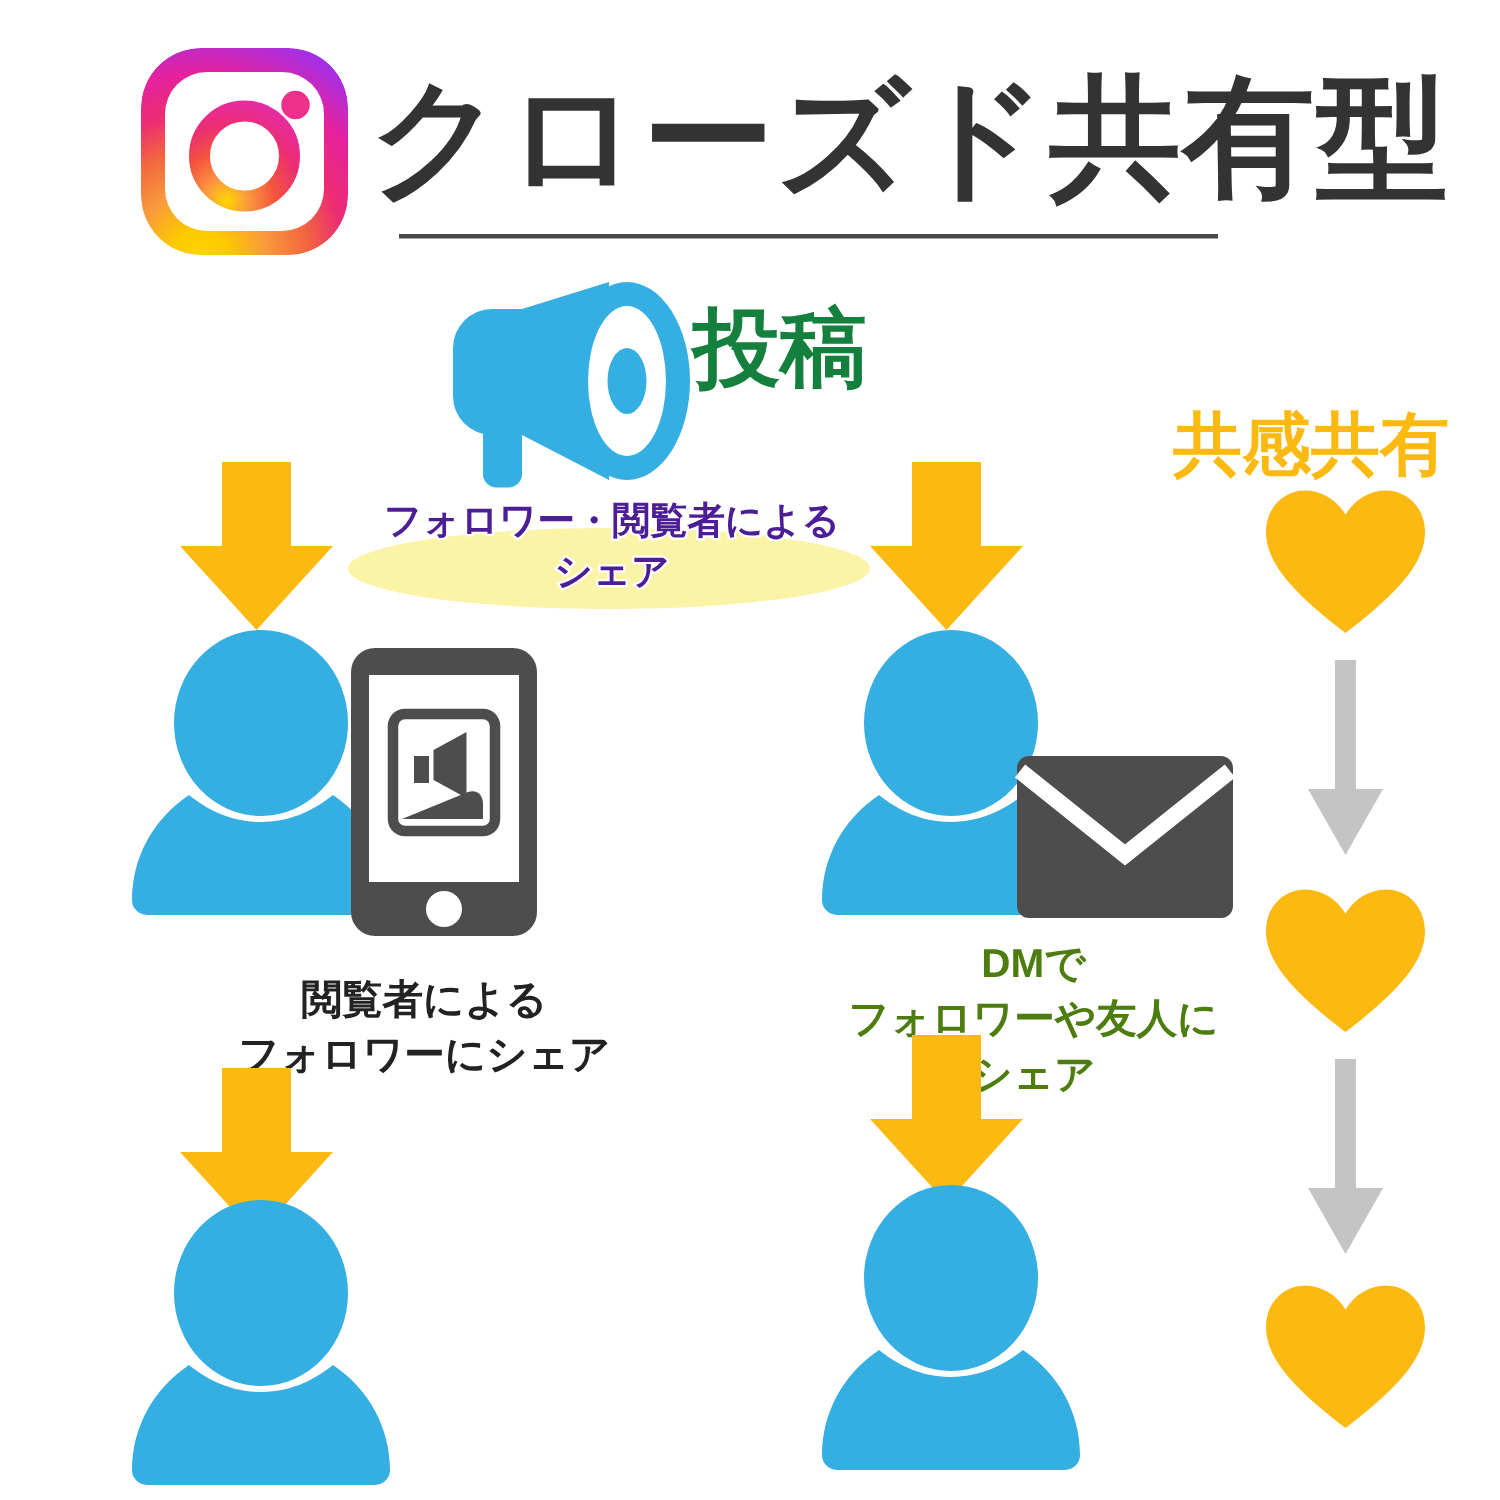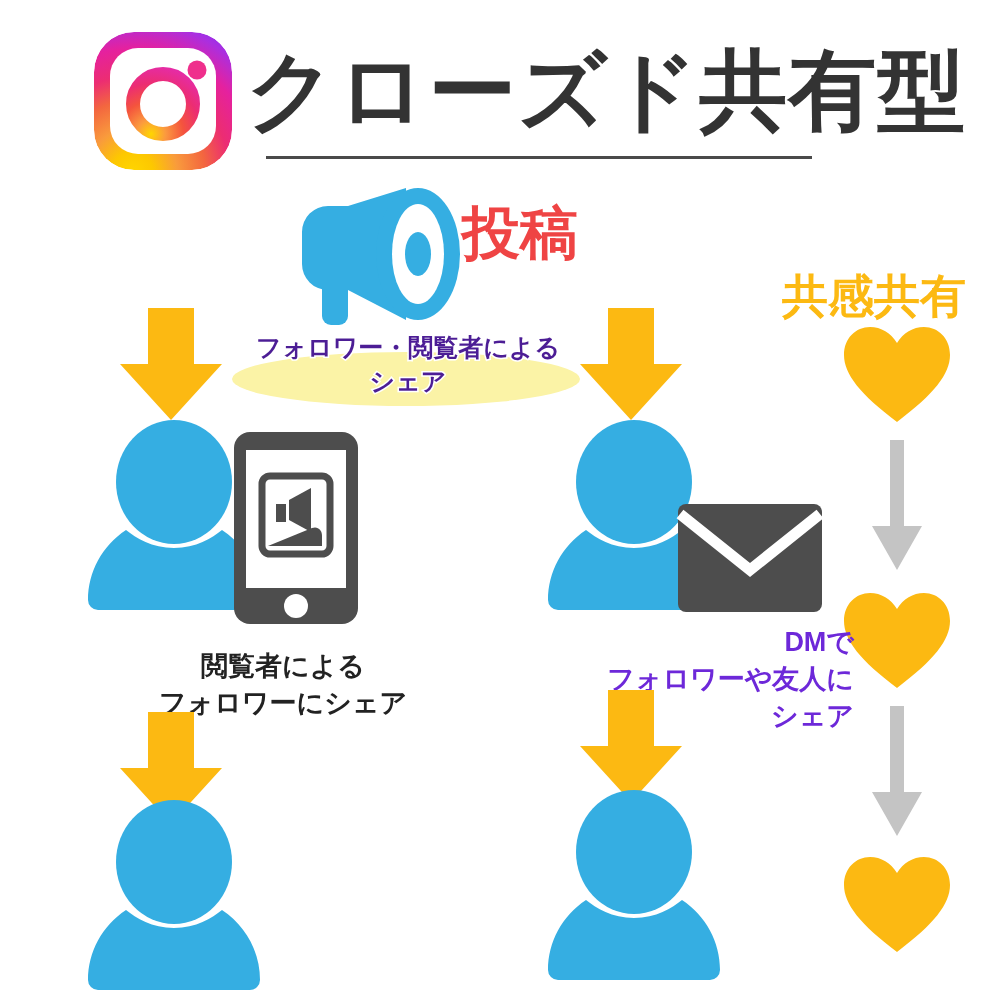--- a/index.html
+++ b/index.html
@@ -16,21 +16,21 @@
   }
   .stage {
     position: absolute;
     left: 0; top: 0;
     width: 1000px; height: 1000px;
   }
   .abs { position: absolute; }
 
   
   #header-row {
-    left: 0; top: 0; width: 1000px; height: 180px; font-family: Liberation Serif, serif;
+    left: 0; top: 0; width: 1000px; height: 180px;
   }
   #instagram-logo {
     left: 92px; top: 30px; width: 142px; height: 142px;
   }
   #page-title {
     left: 246px; top: 36px;
     width: 620px;
     font-size: 88px;
     font-weight: bold;
     color: #333333;
@@ -43,21 +43,21 @@
     width: 546px; height: 3px;
     background: #4a4a4a;
   }
 
   
   #megaphone-icon { left: 296px; top: 186px; width: 170px; height: 136px; }
   #post-label {
     left: 462px; top: 198px;
     font-size: 58px;
     font-weight: bold;
-    color: #ef4444;
+    color: #15803d;
     white-space: nowrap;
     line-height: 70px;
   }
 
   
   #share-highlight-ellipse {
     left: 232px; top: 352px;
     width: 348px; height: 54px;
     background: #fbf3a6;
     border-radius: 50%;
@@ -107,24 +107,24 @@
     text-align: center;
     font-size: 27px;
     font-weight: bold;
     color: #222222;
     line-height: 37px;
     white-space: pre-line;
   }
   #dm-caption {
     left: 524px; top: 624px;
     width: 330px;
-    text-align: right;
+    text-align: center;
     font-size: 27px;
     font-weight: bold;
-    color: #6d28d9;
+    color: #4d7c0f;
     line-height: 37px;
     white-space: pre-line;
   }
 
   
   #heart-1 { left: 842px; top: 326px; width: 110px; height: 98px; }
   #heart-2 { left: 842px; top: 592px; width: 110px; height: 98px; }
   #heart-3 { left: 842px; top: 856px; width: 110px; height: 98px; }
   #grey-arrow-1 { left: 866px; top: 440px; width: 62px; height: 130px; }
   #grey-arrow-2 { left: 866px; top: 706px; width: 62px; height: 130px; }

